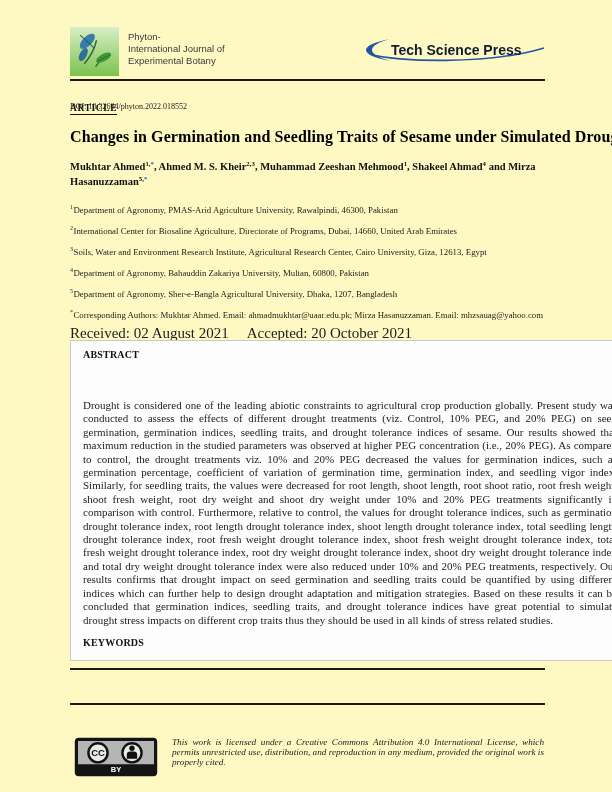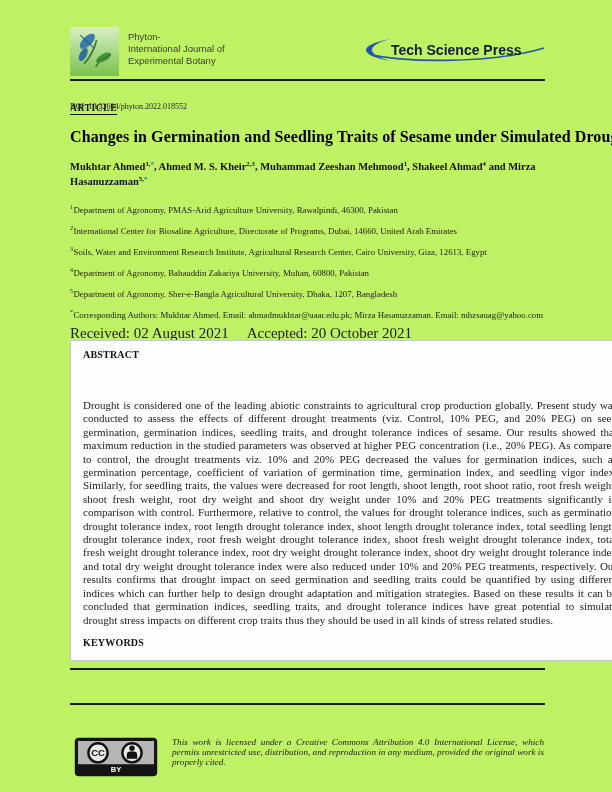--- a/index.html
+++ b/index.html
@@ -1,20 +1,20 @@
 <!DOCTYPE html>
 <html><head>
 <meta charset="utf-8">
 <style>
   * { margin: 0; padding: 0; box-sizing: border-box; }
   html, body { background: #ffffff; }
   .page {
     position: relative;
     width: 612px; height: 792px;
-    background: #bef264;
+    background: #fef9c3;
     font-family: "Liberation Serif", serif;
     color: #1c1c1c;
     overflow: hidden;
   }
   
   .logo-box { position: absolute; left: 70px; top: 27px; width: 49px; height: 49px; }
   .journal-name {
     position: absolute; left: 128px; top: 31px;
     font-family: "Liberation Sans", sans-serif;
     font-size: 9.5px; line-height: 11.8px; color: #3a3a3a;

